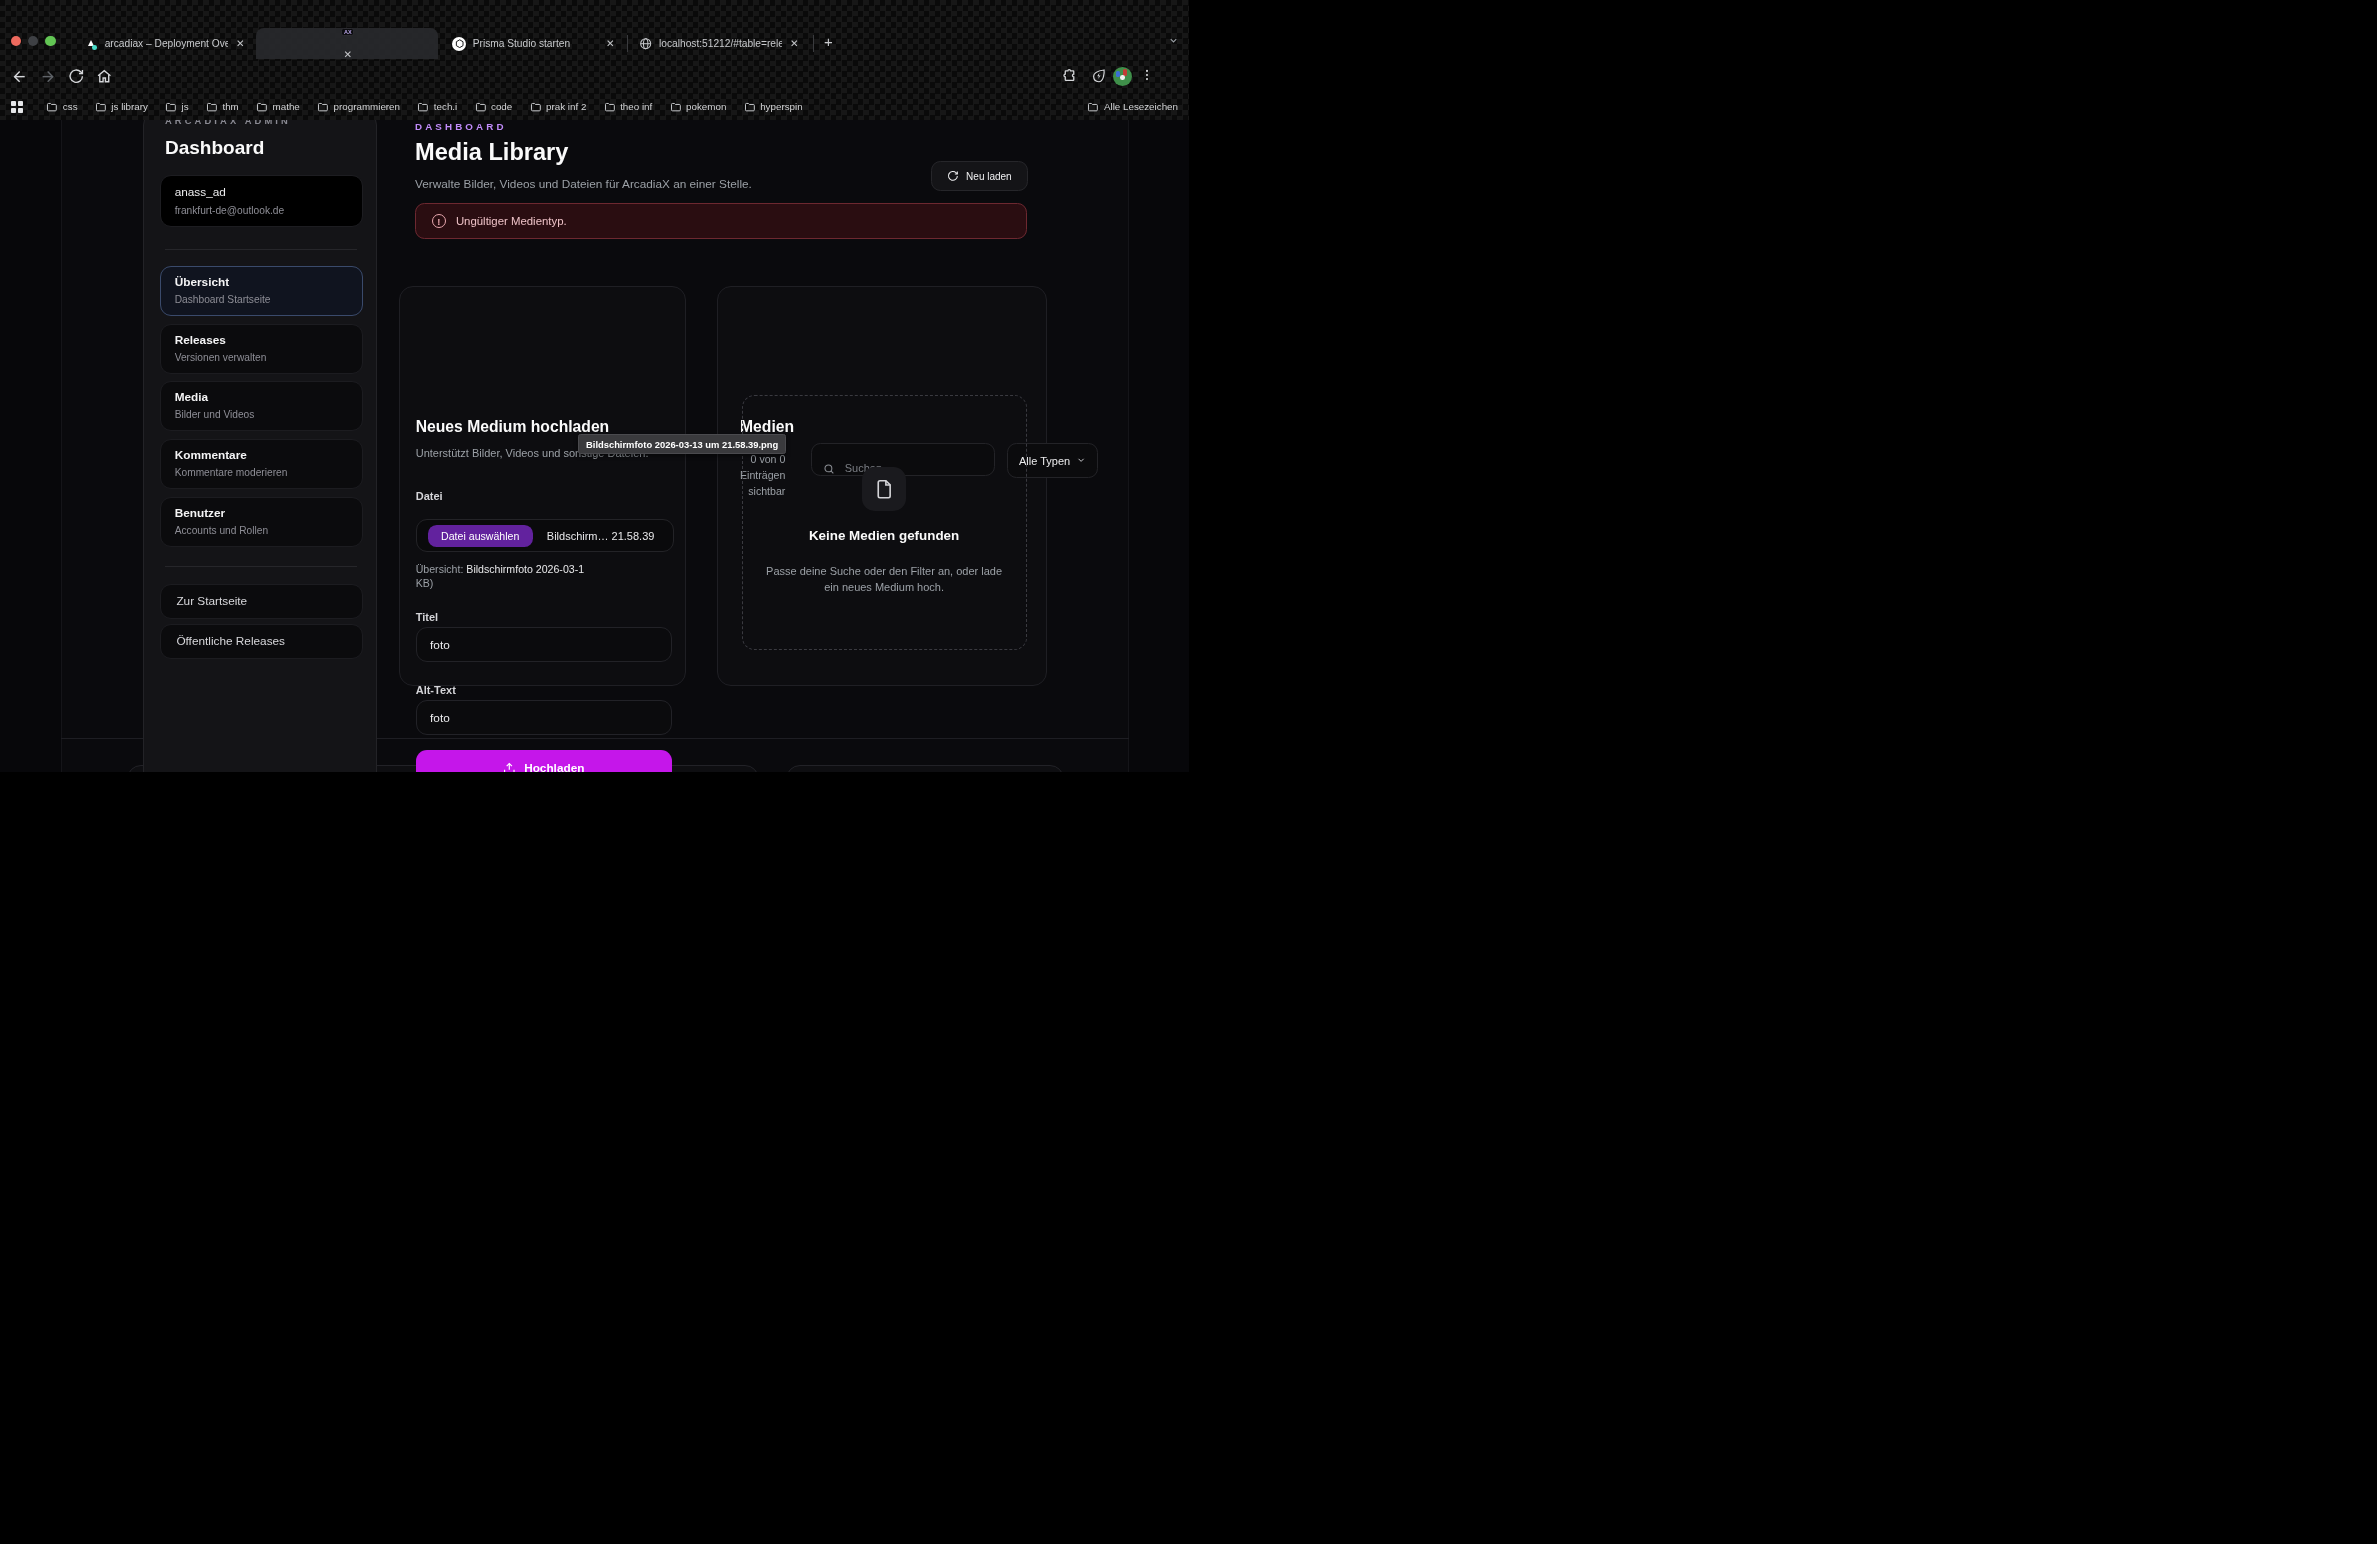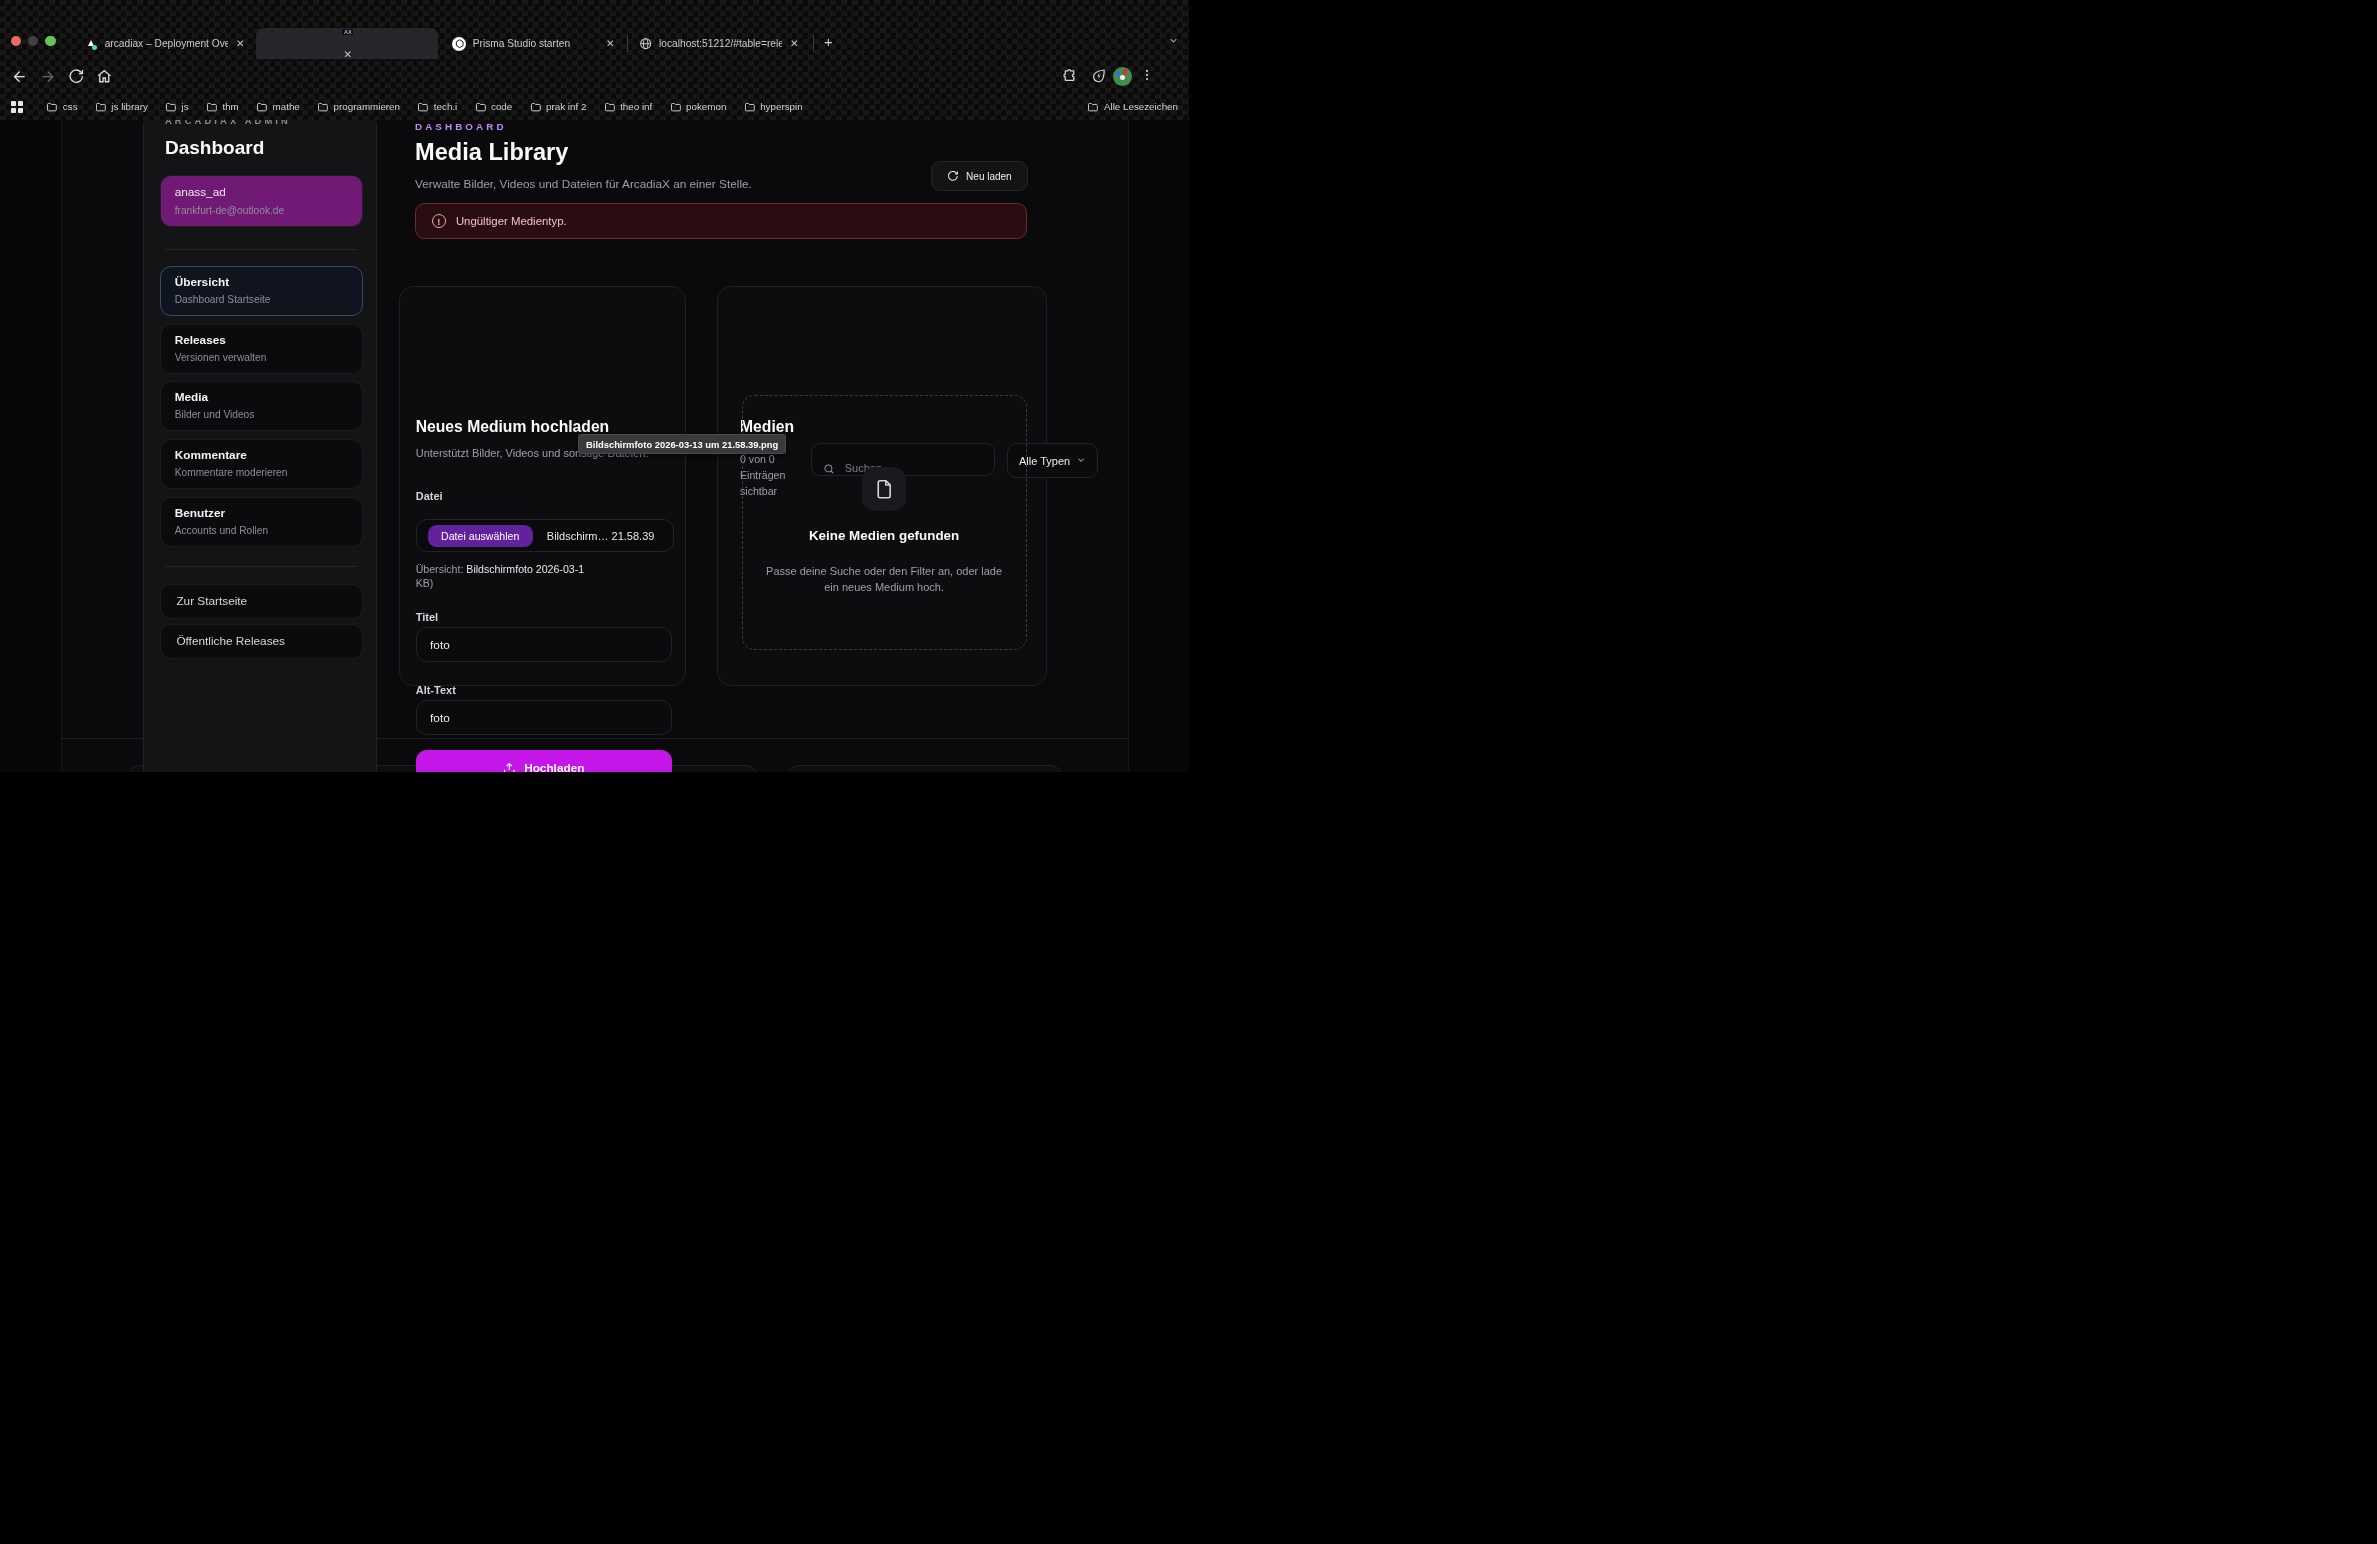--- a/index.html
+++ b/index.html
@@ -46,21 +46,21 @@
   
   .page{left:0;top:120px;width:1189px;height:653px;background:#07070a;overflow:hidden;}
   .band{position:absolute;left:61px;top:0;width:1068px;height:653px;background:#0a0a0d;border-left:0.8px solid #151519;border-right:0.8px solid #151519;}
   .pg-divider{position:absolute;left:61px;top:618px;width:1068px;height:0.8px;background:#1e1e23;}
   .teaser{position:absolute;top:645px;height:47px;background:#0e0e11;border:0.8px solid #222227;border-radius:14px;}
 
   
   .side{position:absolute;left:143px;top:-9.4px;width:234px;height:695px;background:#141417;border:0.8px solid #232327;border-radius:14px;}
   .brand{position:absolute;left:21px;top:3.1px;font-size:9.4px;font-weight:700;letter-spacing:3.1px;color:#8a8a93;}
   .side-title{position:absolute;left:21px;top:25px;font-size:19px;font-weight:700;color:#fafafa;}
-  .ucard{position:absolute;left:15.7px;top:63px;width:203px;height:52px;background:#701a75;border:0.8px solid #1d1d21;border-radius:11px;padding:9.4px 14px;}
+  .ucard{position:absolute;left:15.7px;top:63px;width:203px;height:52px;background:#000000;border:0.8px solid #1d1d21;border-radius:11px;padding:9.4px 14px;}
   .uname{font-size:11.8px;color:#ececee;}
   .umail{font-size:10.2px;color:#8e8e96;margin-top:5.5px;}
   .sdiv{position:absolute;left:21px;width:192px;height:0.8px;background:#26262a;}
   .navcard{position:absolute;left:15.7px;width:203px;height:50px;background:#0b0b0d;border:0.8px solid #1c1c20;border-radius:11px;padding:8.6px 14px;}
   .navcard.on{background:#10141f;border:0.8px solid #3a4a6b;}
   .ntitle{font-size:11.8px;font-weight:700;color:#f4f4f5;}
   .nsub{font-size:10.2px;color:#8e8e96;margin-top:4.7px;}
   .sbtn{position:absolute;left:15.7px;width:203px;height:35px;background:#0b0b0d;border:0.8px solid #1c1c20;border-radius:11px;display:flex;align-items:center;padding:0 15.7px;font-size:11.8px;color:#d8d8dc;}
 
   
@@ -80,21 +80,21 @@
   .label{font-size:11px;color:#d4d4d8;font-weight:bold;}
   .filerow{position:absolute;left:15.7px;top:232px;width:258px;height:33px;background:#0a0a0c;border:0.8px solid #232327;border-radius:11px;display:flex;align-items:center;padding:0 11px;gap:14px;}
   .choosebtn{background:#62229e;border-radius:8.6px;height:22px;display:flex;align-items:center;padding:0 13.4px;color:#fff;font-size:10.6px;white-space:nowrap;}
   .fname{color:#e8e8ea;font-size:11px;white-space:nowrap;}
   .selline{position:absolute;left:15.7px;top:275px;width:259px;font-size:10.6px;color:#9ba0a6;line-height:14px;}
   .selline b{color:#e8e8ea;font-weight:400;}
   .field{position:absolute;left:15.7px;width:256px;height:35px;background:#0b0b0d;border:0.8px solid #222227;border-radius:11px;color:#ececee;font-size:11.8px;display:flex;align-items:center;padding:0 13.4px;}
   .upbtn{position:absolute;left:15.7px;top:463px;width:256px;height:36px;background:#c516ea;border:none;border-radius:11px;display:flex;align-items:center;justify-content:center;gap:8.6px;color:#fff;font-size:11.8px;font-weight:700;}
   .tooltip{position:absolute;left:578px;top:314px;height:20.4px;background:#3a3a3d;border:0.8px solid #4a4a4e;border-radius:2.4px;display:flex;align-items:center;padding:0 7px;color:#fff;font-size:9.4px;font-weight:700;white-space:nowrap;z-index:5;box-shadow:0 1.6px 4.7px rgba(0,0,0,.5);}
 
-  .counter{position:absolute;left:22px;top:47px;font-size:10.6px;color:#9ba0a6;line-height:16px;}
+  .counter{position:absolute;left:22px;top:47px;font-size:10.6px;color:#9ba0a6;line-height:16px;text-align:right;}
   .search{position:absolute;left:93px;top:39px;width:184px;height:33px;background:#0b0b0d;border:0.8px solid #232327;border-radius:9.4px;display:flex;align-items:flex-end;gap:7.9px;padding:0 11px;}
   .search input{background:transparent;border:none;outline:none;color:#ececee;font-size:11px;width:118px;}
   .search input::placeholder{color:#7c7f85;}
   .typesel{position:absolute;left:289px;top:39px;width:91px;height:35px;background:#0b0b0d;border:0.8px solid #232327;border-radius:9.4px;display:flex;align-items:center;justify-content:space-between;padding:0 11px;color:#ececee;font-size:11px;}
   .emptybox{position:absolute;left:23.6px;top:108px;width:285px;height:255px;border:1.2px dashed #3a3a40;border-radius:12.6px;text-align:center;}
   .ftile{margin:71px auto 0;width:44px;height:44px;background:#1a1a1e;border-radius:12.6px;display:flex;align-items:center;justify-content:center;}
   .etitle{margin-top:17.3px;font-size:13.4px;font-weight:700;color:#fafafa;}
   .etext{margin-top:20px;font-size:11px;color:#9ba0a6;line-height:16px;}
   svg{display:block;}
 </style>

